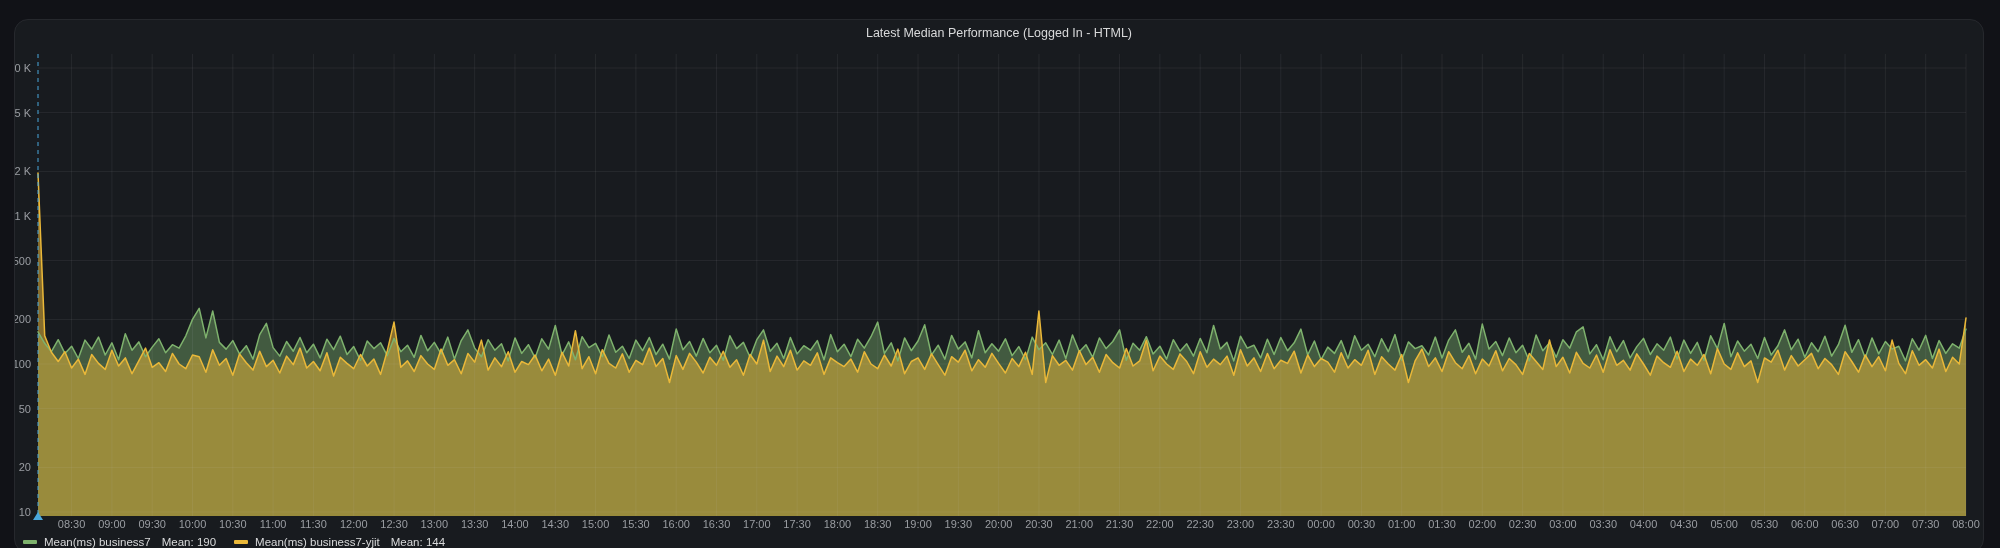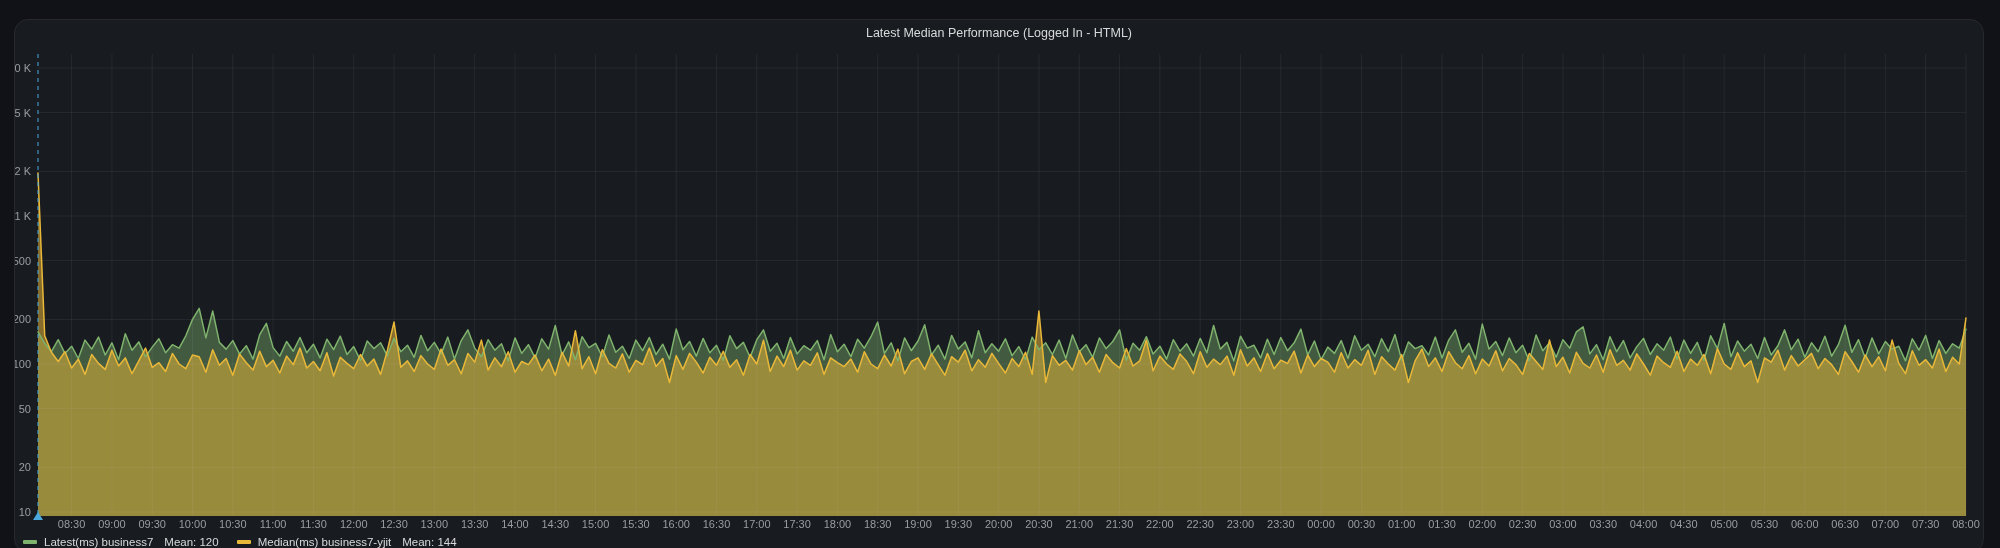--- a/index.html
+++ b/index.html
@@ -143,22 +143,22 @@
         <text x="1951" y="481" text-anchor="middle" fill="#9a9da2" font-size="11">08:00</text>
         <path d="M23.0,284.8L29.7,296.3L36.4,304.7L43.2,292.7L49.9,306.4L56.6,299.2L63.3,311.5L70.0,293.1L76.7,302.1L83.5,290.1L90.2,308.0L96.9,295.8L103.6,312.7L110.3,286.8L117.0,303.2L123.8,294.9L130.5,309.7L137.2,300.1L143.9,291.8L150.6,305.8L157.4,297.7L164.1,301.1L170.8,288.8L177.5,272.4L184.2,261.3L190.9,290.9L197.7,264.0L204.4,295.4L211.1,302.1L217.8,293.6L224.5,306.9L231.3,298.7L238.0,312.1L244.7,287.6L251.4,276.4L258.1,300.6L264.8,309.1L271.6,294.5L278.3,304.2L285.0,290.5L291.7,305.8L298.4,297.2L305.1,310.9L311.9,292.2L318.6,302.7L325.3,289.2L332.0,307.5L338.7,299.6L345.5,313.3L352.2,294.0L358.9,301.6L365.6,295.8L372.3,308.6L379.0,291.4L385.8,304.7L392.5,298.2L399.2,310.3L405.9,288.4L412.6,303.7L419.3,295.4L426.1,306.9L432.8,290.1L439.5,312.1L446.2,293.6L452.9,282.9L459.7,301.1L466.4,309.7L473.1,292.7L479.8,303.2L486.5,296.8L493.2,313.9L500.0,290.9L506.7,306.4L513.4,297.7L520.1,310.9L526.8,291.8L533.6,302.1L540.3,278.5L547.0,308.0L553.7,294.9L560.4,312.7L567.1,289.7L573.9,300.6L580.6,296.3L587.3,309.7L594.0,288.0L600.7,305.3L607.4,299.2L614.2,311.5L620.9,293.1L627.6,303.7L634.3,290.5L641.0,307.5L647.8,297.2L654.5,312.1L661.2,282.1L667.9,302.7L674.6,294.5L681.3,309.1L688.1,291.4L694.8,305.8L701.5,298.2L708.2,313.3L714.9,288.8L721.6,301.6L728.4,295.4L735.1,310.3L741.8,292.7L748.5,282.9L755.2,304.2L762.0,296.3L768.7,311.5L775.4,290.5L782.1,306.9L788.8,298.7L795.5,303.2L802.3,293.6L809.0,312.7L815.7,287.6L822.4,304.7L829.1,297.2L835.9,309.7L842.6,292.2L849.3,301.1L856.0,289.7L862.7,275.1L869.4,306.4L876.2,295.8L882.9,313.9L889.6,290.9L896.3,303.7L903.0,294.0L909.7,277.8L916.5,308.0L923.2,298.2L929.9,312.1L936.6,288.4L943.3,302.1L950.1,294.9L956.8,310.9L963.5,283.7L970.2,305.8L976.9,296.8L983.6,304.2L990.4,291.8L997.1,308.6L1003.8,299.6L1010.5,312.7L1017.2,290.1L1023.9,302.7L1030.7,295.8L1037.4,307.5L1044.1,293.1L1050.8,311.5L1057.5,288.0L1064.3,304.7L1071.0,297.7L1077.7,310.3L1084.4,290.9L1091.1,301.6L1097.8,294.5L1104.6,282.9L1111.3,313.3L1118.0,296.3L1124.7,303.2L1131.4,289.7L1138.1,306.9L1144.9,299.2L1151.6,312.1L1158.3,292.7L1165.0,304.2L1171.7,296.8L1178.5,309.1L1185.2,291.4L1191.9,305.8L1198.6,278.5L1205.3,302.1L1212.0,295.4L1218.8,313.9L1225.5,289.2L1232.2,301.1L1238.9,298.2L1245.6,310.9L1252.4,292.2L1259.1,307.5L1265.8,290.5L1272.5,303.7L1279.2,295.8L1285.9,282.1L1292.7,308.0L1299.4,294.0L1306.1,312.7L1312.8,300.1L1319.5,306.4L1326.2,293.6L1333.0,311.5L1339.7,288.8L1346.4,303.2L1353.1,297.2L1359.8,309.7L1366.6,291.8L1373.3,304.7L1380.0,287.6L1386.7,313.3L1393.4,294.9L1400.1,301.6L1406.9,298.7L1413.6,308.0L1420.3,290.1L1427.0,310.9L1433.7,293.1L1440.4,282.9L1447.2,305.3L1453.9,296.3L1460.6,312.1L1467.3,277.1L1474.0,302.1L1480.8,294.5L1487.5,308.6L1494.2,290.9L1500.9,305.8L1507.6,298.2L1514.3,313.9L1521.1,288.0L1527.8,303.7L1534.5,295.8L1541.2,310.3L1547.9,292.7L1554.7,301.1L1561.4,284.8L1568.1,279.9L1574.8,306.9L1581.5,297.7L1588.2,312.7L1595.0,289.7L1601.7,304.7L1608.4,293.6L1615.1,310.9L1621.8,299.6L1628.5,291.4L1635.3,307.5L1642.0,296.8L1648.7,303.2L1655.4,290.1L1662.1,312.1L1668.9,293.1L1675.6,306.4L1682.3,295.4L1689.0,313.3L1695.7,288.8L1702.4,301.6L1709.2,276.4L1715.9,309.7L1722.6,294.0L1729.3,304.2L1736.0,297.2L1742.7,311.5L1749.5,290.5L1756.2,308.0L1762.9,298.7L1769.6,282.9L1776.3,302.7L1783.1,292.2L1789.8,310.3L1796.5,295.8L1803.2,304.7L1809.9,289.2L1816.6,309.1L1823.4,297.7L1830.1,278.2L1836.8,305.3L1843.5,292.7L1850.2,310.9L1857.0,290.9L1863.7,306.9L1870.4,294.5L1877.1,302.1L1883.8,299.2L1890.5,313.9L1897.3,291.8L1904.0,303.2L1910.7,288.4L1917.4,311.5L1924.1,293.6L1930.8,306.4L1937.6,296.8L1944.3,301.1L1951.0,282.1" fill="none" stroke="#7EB26D" stroke-width="1.5" stroke-linejoin="round" stroke-linecap="round"></path>
         <path d="M23.0,126.1L29.7,288.8L36.4,305.3L43.2,314.5L49.9,304.7L56.6,321.0L63.3,312.1L70.0,327.4L76.7,307.5L83.5,316.4L90.2,322.4L96.9,303.2L103.6,319.0L110.3,310.9L117.0,326.7L123.8,313.9L130.5,301.1L137.2,320.3L143.9,315.7L150.6,324.5L157.4,306.4L164.1,317.0L170.8,321.7L177.5,308.0L184.2,309.7L190.9,325.2L197.7,302.7L204.4,318.3L211.1,311.5L217.8,328.2L224.5,306.9L231.3,315.7L238.0,323.1L244.7,304.2L251.4,319.6L258.1,313.3L264.8,326.0L271.6,309.1L278.3,317.6L285.0,301.1L291.7,321.0L298.4,314.5L305.1,323.8L311.9,305.8L318.6,329.0L325.3,310.3L332.0,316.4L338.7,321.7L345.5,307.5L352.2,319.0L358.9,312.1L365.6,327.4L372.3,303.7L379.0,275.1L385.8,320.3L392.5,313.9L399.2,324.5L405.9,308.6L412.6,317.0L419.3,322.4L426.1,302.1L432.8,318.3L439.5,312.7L446.2,326.7L452.9,306.4L459.7,315.1L466.4,293.1L473.1,323.1L479.8,310.9L486.5,319.6L493.2,304.7L500.0,325.2L506.7,314.5L513.4,317.6L520.1,308.0L526.8,323.8L533.6,312.1L540.3,328.2L547.0,305.3L553.7,319.0L560.4,283.7L567.1,321.7L573.9,309.7L580.6,326.7L587.3,302.7L594.0,316.4L600.7,321.0L607.4,306.9L614.2,325.2L620.9,313.3L627.6,317.6L634.3,301.1L641.0,319.6L647.8,311.5L654.5,335.5L661.2,308.6L667.9,322.4L674.6,306.4L681.3,315.1L688.1,326.0L694.8,310.3L701.5,318.3L708.2,304.2L714.9,320.3L721.6,312.7L728.4,328.2L735.1,307.5L741.8,317.0L748.5,293.1L755.2,324.5L762.0,309.1L768.7,319.6L775.4,303.2L782.1,323.1L788.8,313.9L795.5,318.3L802.3,305.8L809.0,327.4L815.7,310.9L822.4,315.7L829.1,319.6L835.9,312.1L842.6,325.2L849.3,304.7L856.0,317.0L862.7,321.7L869.4,308.0L876.2,319.0L882.9,302.1L889.6,326.7L896.3,314.5L903.0,310.9L909.7,322.4L916.5,306.9L923.2,317.6L929.9,328.2L936.6,309.7L943.3,315.1L950.1,303.2L956.8,323.8L963.5,312.7L970.2,320.3L976.9,306.4L983.6,316.4L990.4,326.0L997.1,311.5L1003.8,319.6L1010.5,305.3L1017.2,327.4L1023.9,264.0L1030.7,335.5L1037.4,308.6L1044.1,318.3L1050.8,313.3L1057.5,323.1L1064.3,303.7L1071.0,317.6L1077.7,310.3L1084.4,325.2L1091.1,307.5L1097.8,315.7L1104.6,321.0L1111.3,301.6L1118.0,319.0L1124.7,313.9L1131.4,293.1L1138.1,323.8L1144.9,309.1L1151.6,317.0L1158.3,322.4L1165.0,306.9L1171.7,314.5L1178.5,326.7L1185.2,304.7L1191.9,320.3L1198.6,312.1L1205.3,317.6L1212.0,309.1L1218.8,328.2L1225.5,302.7L1232.2,319.0L1238.9,310.9L1245.6,324.5L1252.4,306.4L1259.1,321.7L1265.8,313.3L1272.5,316.4L1279.2,304.2L1285.9,326.0L1292.7,308.0L1299.4,319.6L1306.1,311.5L1312.8,315.1L1319.5,325.2L1326.2,305.8L1333.0,321.0L1339.7,312.7L1346.4,318.3L1353.1,303.2L1359.8,327.4L1366.6,309.7L1373.3,317.0L1380.0,323.1L1386.7,307.5L1393.4,335.5L1400.1,313.9L1406.9,302.1L1413.6,319.6L1420.3,310.9L1427.0,324.5L1433.7,304.7L1440.4,315.7L1447.2,321.7L1453.9,308.6L1460.6,326.7L1467.3,312.1L1474.0,319.0L1480.8,303.7L1487.5,323.8L1494.2,311.5L1500.9,317.6L1507.6,327.4L1514.3,306.4L1521.1,314.5L1527.8,322.4L1534.5,293.1L1541.2,319.6L1547.9,310.3L1554.7,326.0L1561.4,305.3L1568.1,316.4L1574.8,321.0L1581.5,308.0L1588.2,325.2L1595.0,302.7L1601.7,318.3L1608.4,313.3L1615.1,323.1L1621.8,306.9L1628.5,317.0L1635.3,328.2L1642.0,309.1L1648.7,315.7L1655.4,320.3L1662.1,304.2L1668.9,324.5L1675.6,312.1L1682.3,318.3L1689.0,307.5L1695.7,326.7L1702.4,301.6L1709.2,317.0L1715.9,322.4L1722.6,305.8L1729.3,319.6L1736.0,313.9L1742.7,335.5L1749.5,310.9L1756.2,315.1L1762.9,303.2L1769.6,323.1L1776.3,308.6L1783.1,319.0L1789.8,312.7L1796.5,306.4L1803.2,321.7L1809.9,311.5L1816.6,317.6L1823.4,327.4L1830.1,304.7L1836.8,314.5L1843.5,325.2L1850.2,308.0L1857.0,319.6L1863.7,309.7L1870.4,323.8L1877.1,293.1L1883.8,316.4L1890.5,326.7L1897.3,303.7L1904.0,318.3L1910.7,312.7L1917.4,321.0L1924.1,302.1L1930.8,324.5L1937.6,310.3L1944.3,317.0L1951.0,270.9" fill="none" stroke="#EAB839" stroke-width="1.5" stroke-linejoin="round" stroke-linecap="round"></path>
         <line x1="23" x2="23" y1="7" y2="469" stroke="#49a8dd" stroke-width="1" stroke-dasharray="4,4"></line>
         <path d="M23 465 L18 473 L28 473 Z" fill="#49a8dd"></path>
       </svg>
   </div>
   <div class="legend">
     <div class="legend-item">
       <span class="swatch" style="background: rgb(126, 178, 109);"></span>
-      <span class="name">Latest(ms) business7</span>
-      <span class="mean">Mean: 120</span>
+      <span class="name">Mean(ms) business7</span>
+      <span class="mean">Mean: 190</span>
     </div>
     <div class="legend-item">
       <span class="swatch" style="background: rgb(234, 184, 57);"></span>
-      <span class="name">Median(ms) business7-yjit</span>
+      <span class="name">Mean(ms) business7-yjit</span>
       <span class="mean">Mean: 144</span>
     </div>
   </div>
 </div>
 
 </body></html>

